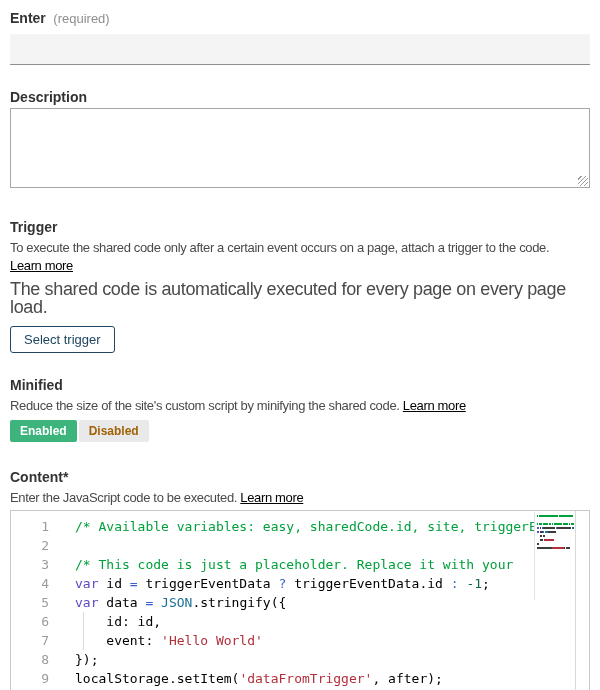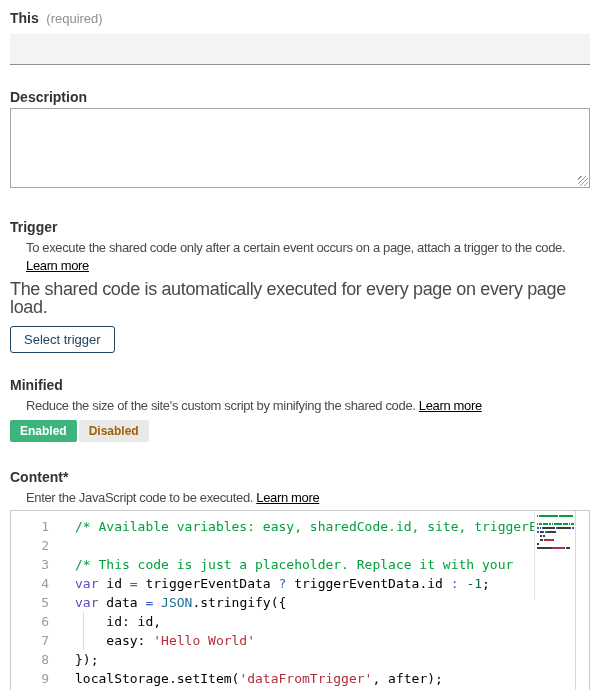--- a/index.html
+++ b/index.html
@@ -27,21 +27,21 @@
     position:absolute; right:2px; bottom:2px; width:10px; height:10px;
     background:repeating-linear-gradient(135deg, transparent 0 2px, #9a9a9a 2px 3px);
     pointer-events:none;
   }
 
   .section-trigger { margin-top:31px; }
   .section-minified { margin-top:24px; }
   .section-content { margin-top:27px; }
   .sec-label { font-size:14px; font-weight:700; color:#333; margin-bottom:4px; }
 
-  .help-text { font-size:13px; color:#4a4a4a; line-height:18px; letter-spacing:-0.35px;margin-left:16px; }
+  .help-text { font-size:13px; color:#4a4a4a; line-height:18px; letter-spacing:-0.35px; }
   .nowrap { white-space:nowrap; }
   .learn-link { color:#000000; text-decoration:underline; cursor:pointer; }
   .note-text { margin-top:5px; font-size:18px; color:#4a4a4a; line-height:18px; letter-spacing:-0.35px; }
 
   .select-trigger-btn {
     margin-top:10px; display:inline-block; background:#fff; color:#204661;
     border:1px solid #204661; border-radius:3px; font-family:"Liberation Sans",sans-serif;
     font-size:13px; padding:5px 13px; cursor:pointer;
   }
 
@@ -77,21 +77,21 @@
     position:absolute; right:0; top:0; bottom:0; width:14px;
     background:#fff; border-left:1px solid #d9d9d9;
   }
 </style>
 </head>
 <body>
 
 <div class="page">
 
   <div class="field-label">
-    <span>This</span>
+    <span>Enter</span>
     <span class="hint">&nbsp;<span>(required)</span></span>
   </div>
   <input class="name-input" type="text" value="" style="">
 
   <div class="field-label desc-label">Description</div>
   <div class="textarea-wrap">
     <textarea class="desc-textarea" style=""></textarea>
     <div class="resize-corner"></div>
   </div>
 
@@ -124,21 +124,21 @@
       <a class="learn-link">Learn more</a>
     </div>
     <div class="editor">
       <div>
           <div class="code-line"><div class="ln" style="color: rgb(155, 155, 155);">1</div><div class="code-text"><span style="color: rgb(0, 160, 60);">/* Available variables: easy, sharedCode.id, site, triggerEventData */</span></div></div>
           <div class="code-line"><div class="ln" style="color: rgb(155, 155, 155);">2</div><div class="code-text"></div></div>
           <div class="code-line"><div class="ln" style="color: rgb(155, 155, 155);">3</div><div class="code-text"><span style="color: rgb(0, 160, 60);">/* This code is just a placeholder. Replace it with your</span></div></div>
           <div class="code-line"><div class="ln" style="color: rgb(155, 155, 155);">4</div><div class="code-text"><span style="color: rgb(92, 73, 198);">var</span><span style="color: rgb(0, 0, 0);"> id </span><span style="color: rgb(58, 95, 205);">=</span><span style="color: rgb(0, 0, 0);"> triggerEventData </span><span style="color: rgb(58, 95, 205);">?</span><span style="color: rgb(0, 0, 0);"> triggerEventData.id </span><span style="color: rgb(58, 95, 205);">:</span><span style="color: rgb(0, 0, 0);"> </span><span style="color: rgb(17, 102, 68);">-1</span><span style="color: rgb(0, 0, 0);">;</span></div></div>
           <div class="code-line"><div class="ln" style="color: rgb(155, 155, 155);">5</div><div class="code-text"><span style="color: rgb(92, 73, 198);">var</span><span style="color: rgb(0, 0, 0);"> data </span><span style="color: rgb(58, 95, 205);">=</span><span style="color: rgb(0, 0, 0);"> </span><span style="color: rgb(31, 113, 153);">JSON</span><span style="color: rgb(0, 0, 0);">.stringify({</span></div></div>
           <div class="code-line"><div class="ln" style="color: rgb(155, 155, 155);">6</div><div class="code-text"><div class="indent-guide"></div><span style="color: rgb(0, 0, 0);">    id: id,</span></div></div>
-          <div class="code-line"><div class="ln" style="color: rgb(155, 155, 155);">7</div><div class="code-text"><div class="indent-guide"></div><span style="color: rgb(0, 0, 0);">    easy: </span><span style="color: rgb(178, 46, 58);">'Hello World'</span></div></div>
+          <div class="code-line"><div class="ln" style="color: rgb(155, 155, 155);">7</div><div class="code-text"><div class="indent-guide"></div><span style="color: rgb(0, 0, 0);">    event: </span><span style="color: rgb(178, 46, 58);">'Hello World'</span></div></div>
           <div class="code-line"><div class="ln" style="color: rgb(155, 155, 155);">8</div><div class="code-text"><span style="color: rgb(0, 0, 0);">});</span></div></div>
           <div class="code-line"><div class="ln" style="color: rgb(155, 155, 155);">9</div><div class="code-text"><span style="color: rgb(0, 0, 0);">localStorage.setItem(</span><span style="color: rgb(178, 46, 58);">'dataFromTrigger'</span><span style="color: rgb(0, 0, 0);">, after);</span></div></div>
           <div class="code-line"><div class="ln" style="color: #a21caf;">10</div><div class="code-text"></div></div>
         </div>
       <div class="minimap">
           <div class="mm-row"><span class="mm-seg" style="width: 1.44px; background: rgb(0, 160, 60);"></span><span class="mm-seg" style="width: 0.72px; background: transparent;"></span><span class="mm-seg" style="width: 6.48px; background: rgb(0, 160, 60);"></span><span class="mm-seg" style="width: 0.72px; background: transparent;"></span><span class="mm-seg" style="width: 7.2px; background: rgb(0, 160, 60);"></span><span class="mm-seg" style="width: 0.72px; background: transparent;"></span><span class="mm-seg" style="width: 3.6px; background: rgb(0, 160, 60);"></span><span class="mm-seg" style="width: 0.72px; background: transparent;"></span><span class="mm-seg" style="width: 10.08px; background: rgb(0, 160, 60);"></span><span class="mm-seg" style="width: 0.72px; background: transparent;"></span><span class="mm-seg" style="width: 3.6px; background: rgb(0, 160, 60);"></span><span class="mm-seg" style="width: 0.72px; background: transparent;"></span><span class="mm-seg" style="width: 11.52px; background: rgb(0, 160, 60);"></span></div>
           <div class="mm-row"></div>
           <div class="mm-row"><span class="mm-seg" style="width: 1.44px; background: rgb(0, 160, 60);"></span><span class="mm-seg" style="width: 0.72px; background: transparent;"></span><span class="mm-seg" style="width: 2.88px; background: rgb(0, 160, 60);"></span><span class="mm-seg" style="width: 0.72px; background: transparent;"></span><span class="mm-seg" style="width: 2.88px; background: rgb(0, 160, 60);"></span><span class="mm-seg" style="width: 0.72px; background: transparent;"></span><span class="mm-seg" style="width: 1.44px; background: rgb(0, 160, 60);"></span><span class="mm-seg" style="width: 0.72px; background: transparent;"></span><span class="mm-seg" style="width: 2.88px; background: rgb(0, 160, 60);"></span><span class="mm-seg" style="width: 0.72px; background: transparent;"></span><span class="mm-seg" style="width: 0.72px; background: rgb(0, 160, 60);"></span><span class="mm-seg" style="width: 0.72px; background: transparent;"></span><span class="mm-seg" style="width: 8.64px; background: rgb(0, 160, 60);"></span><span class="mm-seg" style="width: 0.72px; background: transparent;"></span><span class="mm-seg" style="width: 5.04px; background: rgb(0, 160, 60);"></span><span class="mm-seg" style="width: 0.72px; background: transparent;"></span><span class="mm-seg" style="width: 1.44px; background: rgb(0, 160, 60);"></span><span class="mm-seg" style="width: 0.72px; background: transparent;"></span><span class="mm-seg" style="width: 2.88px; background: rgb(0, 160, 60);"></span><span class="mm-seg" style="width: 0.72px; background: transparent;"></span></div>
           <div class="mm-row"><span class="mm-seg" style="width: 2.16px; background: rgb(92, 73, 198);"></span><span class="mm-seg" style="width: 0.72px; background: transparent;"></span><span class="mm-seg" style="width: 1.44px; background: rgb(60, 60, 60);"></span><span class="mm-seg" style="width: 0.72px; background: transparent;"></span><span class="mm-seg" style="width: 0.72px; background: rgb(58, 95, 205);"></span><span class="mm-seg" style="width: 0.72px; background: transparent;"></span><span class="mm-seg" style="width: 11.52px; background: rgb(60, 60, 60);"></span><span class="mm-seg" style="width: 0.72px; background: transparent;"></span><span class="mm-seg" style="width: 0.72px; background: rgb(58, 95, 205);"></span><span class="mm-seg" style="width: 0.72px; background: transparent;"></span><span class="mm-seg" style="width: 13.68px; background: rgb(60, 60, 60);"></span><span class="mm-seg" style="width: 0.72px; background: transparent;"></span><span class="mm-seg" style="width: 0.72px; background: rgb(58, 95, 205);"></span><span class="mm-seg" style="width: 0.72px; background: transparent;"></span><span class="mm-seg" style="width: 1.44px; background: rgb(17, 102, 68);"></span></div>
           <div class="mm-row"><span class="mm-seg" style="width: 2.16px; background: rgb(92, 73, 198);"></span><span class="mm-seg" style="width: 0.72px; background: transparent;"></span><span class="mm-seg" style="width: 2.88px; background: rgb(60, 60, 60);"></span><span class="mm-seg" style="width: 0.72px; background: transparent;"></span><span class="mm-seg" style="width: 0.72px; background: rgb(58, 95, 205);"></span><span class="mm-seg" style="width: 0.72px; background: transparent;"></span><span class="mm-seg" style="width: 2.88px; background: rgb(31, 113, 153);"></span><span class="mm-seg" style="width: 8.64px; background: rgb(60, 60, 60);"></span></div>

